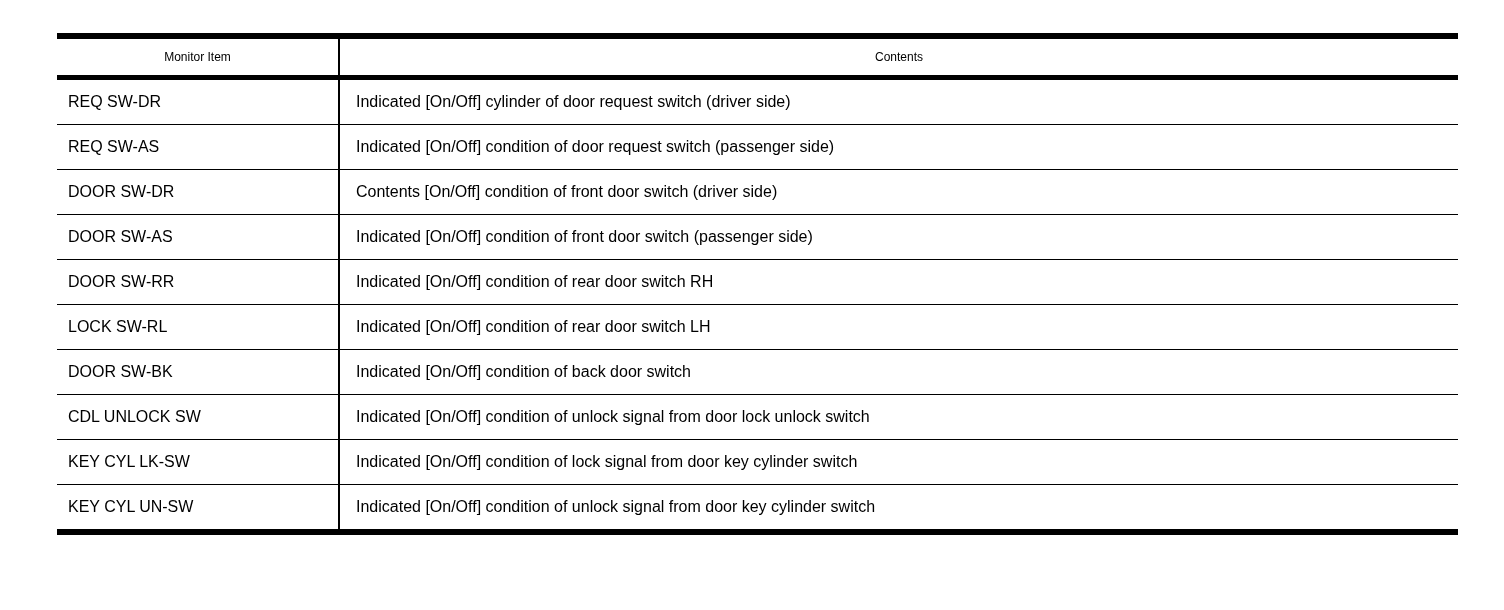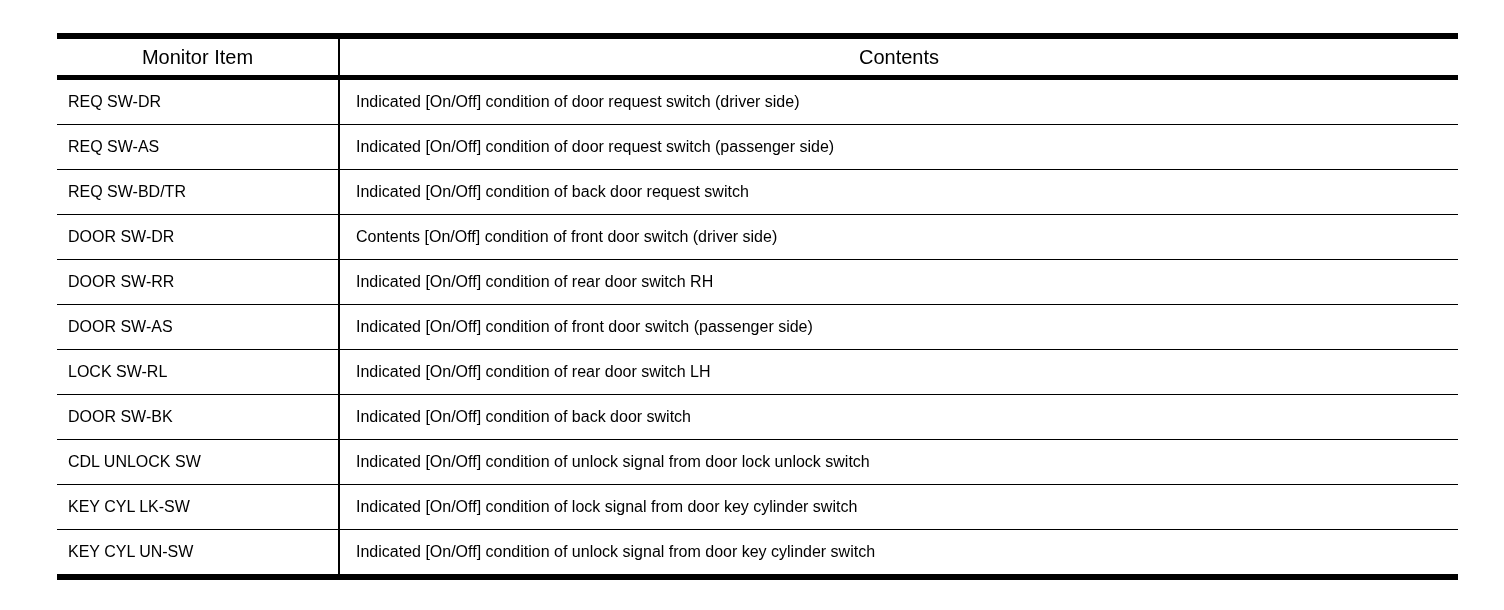--- a/index.html
+++ b/index.html
@@ -20,21 +20,21 @@
     left: 57px;
     top: 33px;
     width: 1401px;
     border-collapse: collapse;
     border-top: 6px solid #000;
     border-bottom: 6px solid #000;
     table-layout: fixed;
   }
   .monitor-table th {
     height: 34px;
-    font-size: 20px;
+    font-size: 12px;
     font-weight: normal;
     text-align: center;
     vertical-align: middle;
     border-bottom: 5px solid #000;
   }
   .monitor-table td {
     height: 42px;
     font-size: 16px;
     vertical-align: middle;
     border-bottom: 1px solid #000;
@@ -65,41 +65,37 @@
   </colgroup>
   <thead>
     <tr>
       <th>Monitor Item</th>
       <th>Contents</th>
     </tr>
   </thead>
   <tbody>
     <tr>
       <td class="cell-item">REQ SW-DR</td>
-      <td class="cell-contents">Indicated [On/Off] condition of door request switch (driver side)</td>
+      <td class="cell-contents">Indicated [On/Off] cylinder of door request switch (driver side)</td>
     </tr>
     <tr>
       <td class="cell-item">REQ SW-AS</td>
       <td class="cell-contents">Indicated [On/Off] condition of door request switch (passenger side)</td>
     </tr>
     <tr>
-      <td class="cell-item">REQ SW-BD/TR</td>
-      <td class="cell-contents">Indicated [On/Off] condition of back door request switch</td>
-    </tr>
-    <tr>
       <td class="cell-item">DOOR SW-DR</td>
       <td class="cell-contents">Contents [On/Off] condition of front door switch (driver side)</td>
     </tr>
     <tr>
+      <td class="cell-item">DOOR SW-AS</td>
+      <td class="cell-contents">Indicated [On/Off] condition of front door switch (passenger side)</td>
+    </tr>
+    <tr>
       <td class="cell-item">DOOR SW-RR</td>
       <td class="cell-contents">Indicated [On/Off] condition of rear door switch RH</td>
-    </tr>
-    <tr>
-      <td class="cell-item">DOOR SW-AS</td>
-      <td class="cell-contents">Indicated [On/Off] condition of front door switch (passenger side)</td>
     </tr>
     <tr>
       <td class="cell-item">LOCK SW-RL</td>
       <td class="cell-contents">Indicated [On/Off] condition of rear door switch LH</td>
     </tr>
     <tr>
       <td class="cell-item">DOOR SW-BK</td>
       <td class="cell-contents">Indicated [On/Off] condition of back door switch</td>
     </tr>
     <tr>

